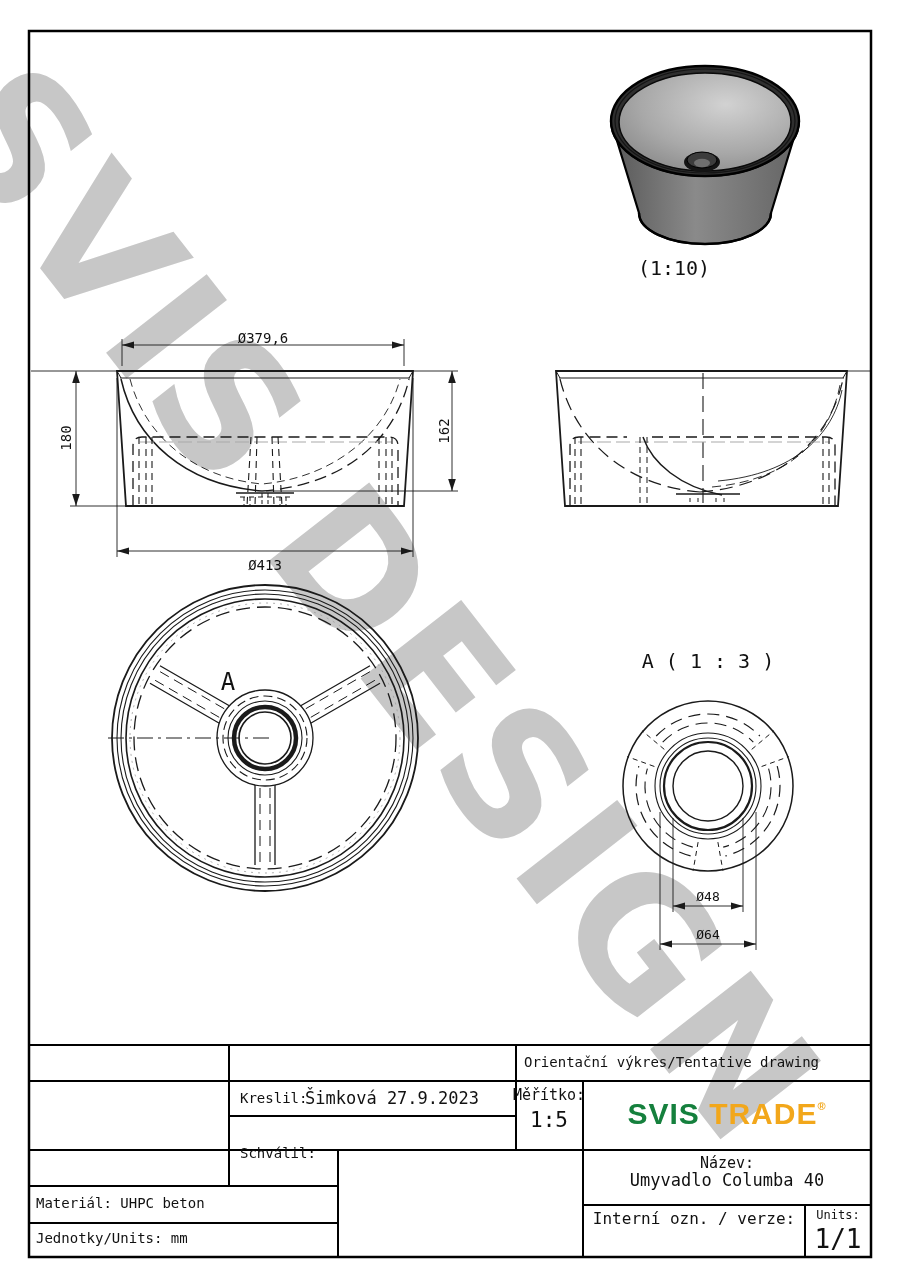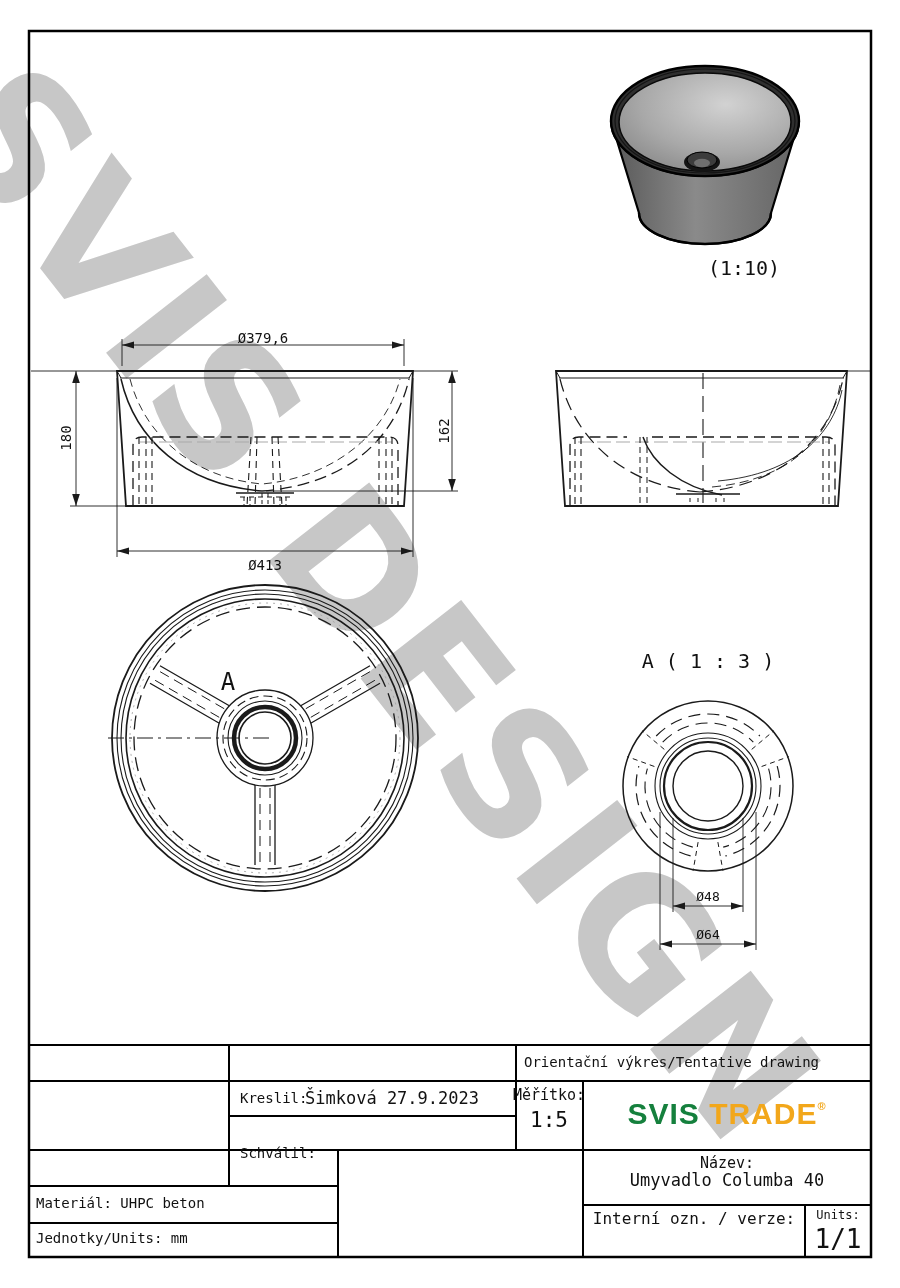--- a/index.html
+++ b/index.html
@@ -179,21 +179,21 @@
       <path d="M583,1081 V1257"></path>
       <path d="M338,1150 V1257"></path>
       <path d="M805,1205 V1257"></path>
     </g>
   </svg>
 
   <div class="t dim cx" style="left:263px;top:330px;">Ø379,6</div>
   <div class="t dim vrot" style="left:66px;top:438px;">180</div>
   <div class="t dim vrot" style="left:444px;top:431px;">162</div>
   <div class="t dim cx" style="left:265px;top:557px;">Ø413</div>
-  <div class="t lbl-scale cx" style="left:744px;top:256px;text-align:center;">(1:10)</div>
+  <div class="t lbl-scale cx" style="left:674px;top:256px;text-align:center;">(1:10)</div>
   <div class="t lbl-big cx" style="left:228px;top:668px;">A</div>
   <div class="t lbl-scale cx" style="left:708px;top:649px;">A ( 1 : 3 )</div>
   <div class="t dimsmall cx" style="left:708px;top:889px;">Ø48</div>
   <div class="t dimsmall cx" style="left:708px;top:927px;">Ø64</div>
 
   <div class="t tb" style="left:524px;top:1054px;">Orientační výkres/Tentative drawing</div>
   <div class="t tb" style="left:240px;top:1090px;">Kreslil:</div>
   <div class="t tb-big" style="left:305px;top:1088px;">Šimková 27.9.2023</div>
   <div class="t tb" style="left:240px;top:1124px;margin-top:21px;">Schválil:</div>
   <div class="t tb-small cx" style="left:549px;top:1086px;">Měřítko:</div>

